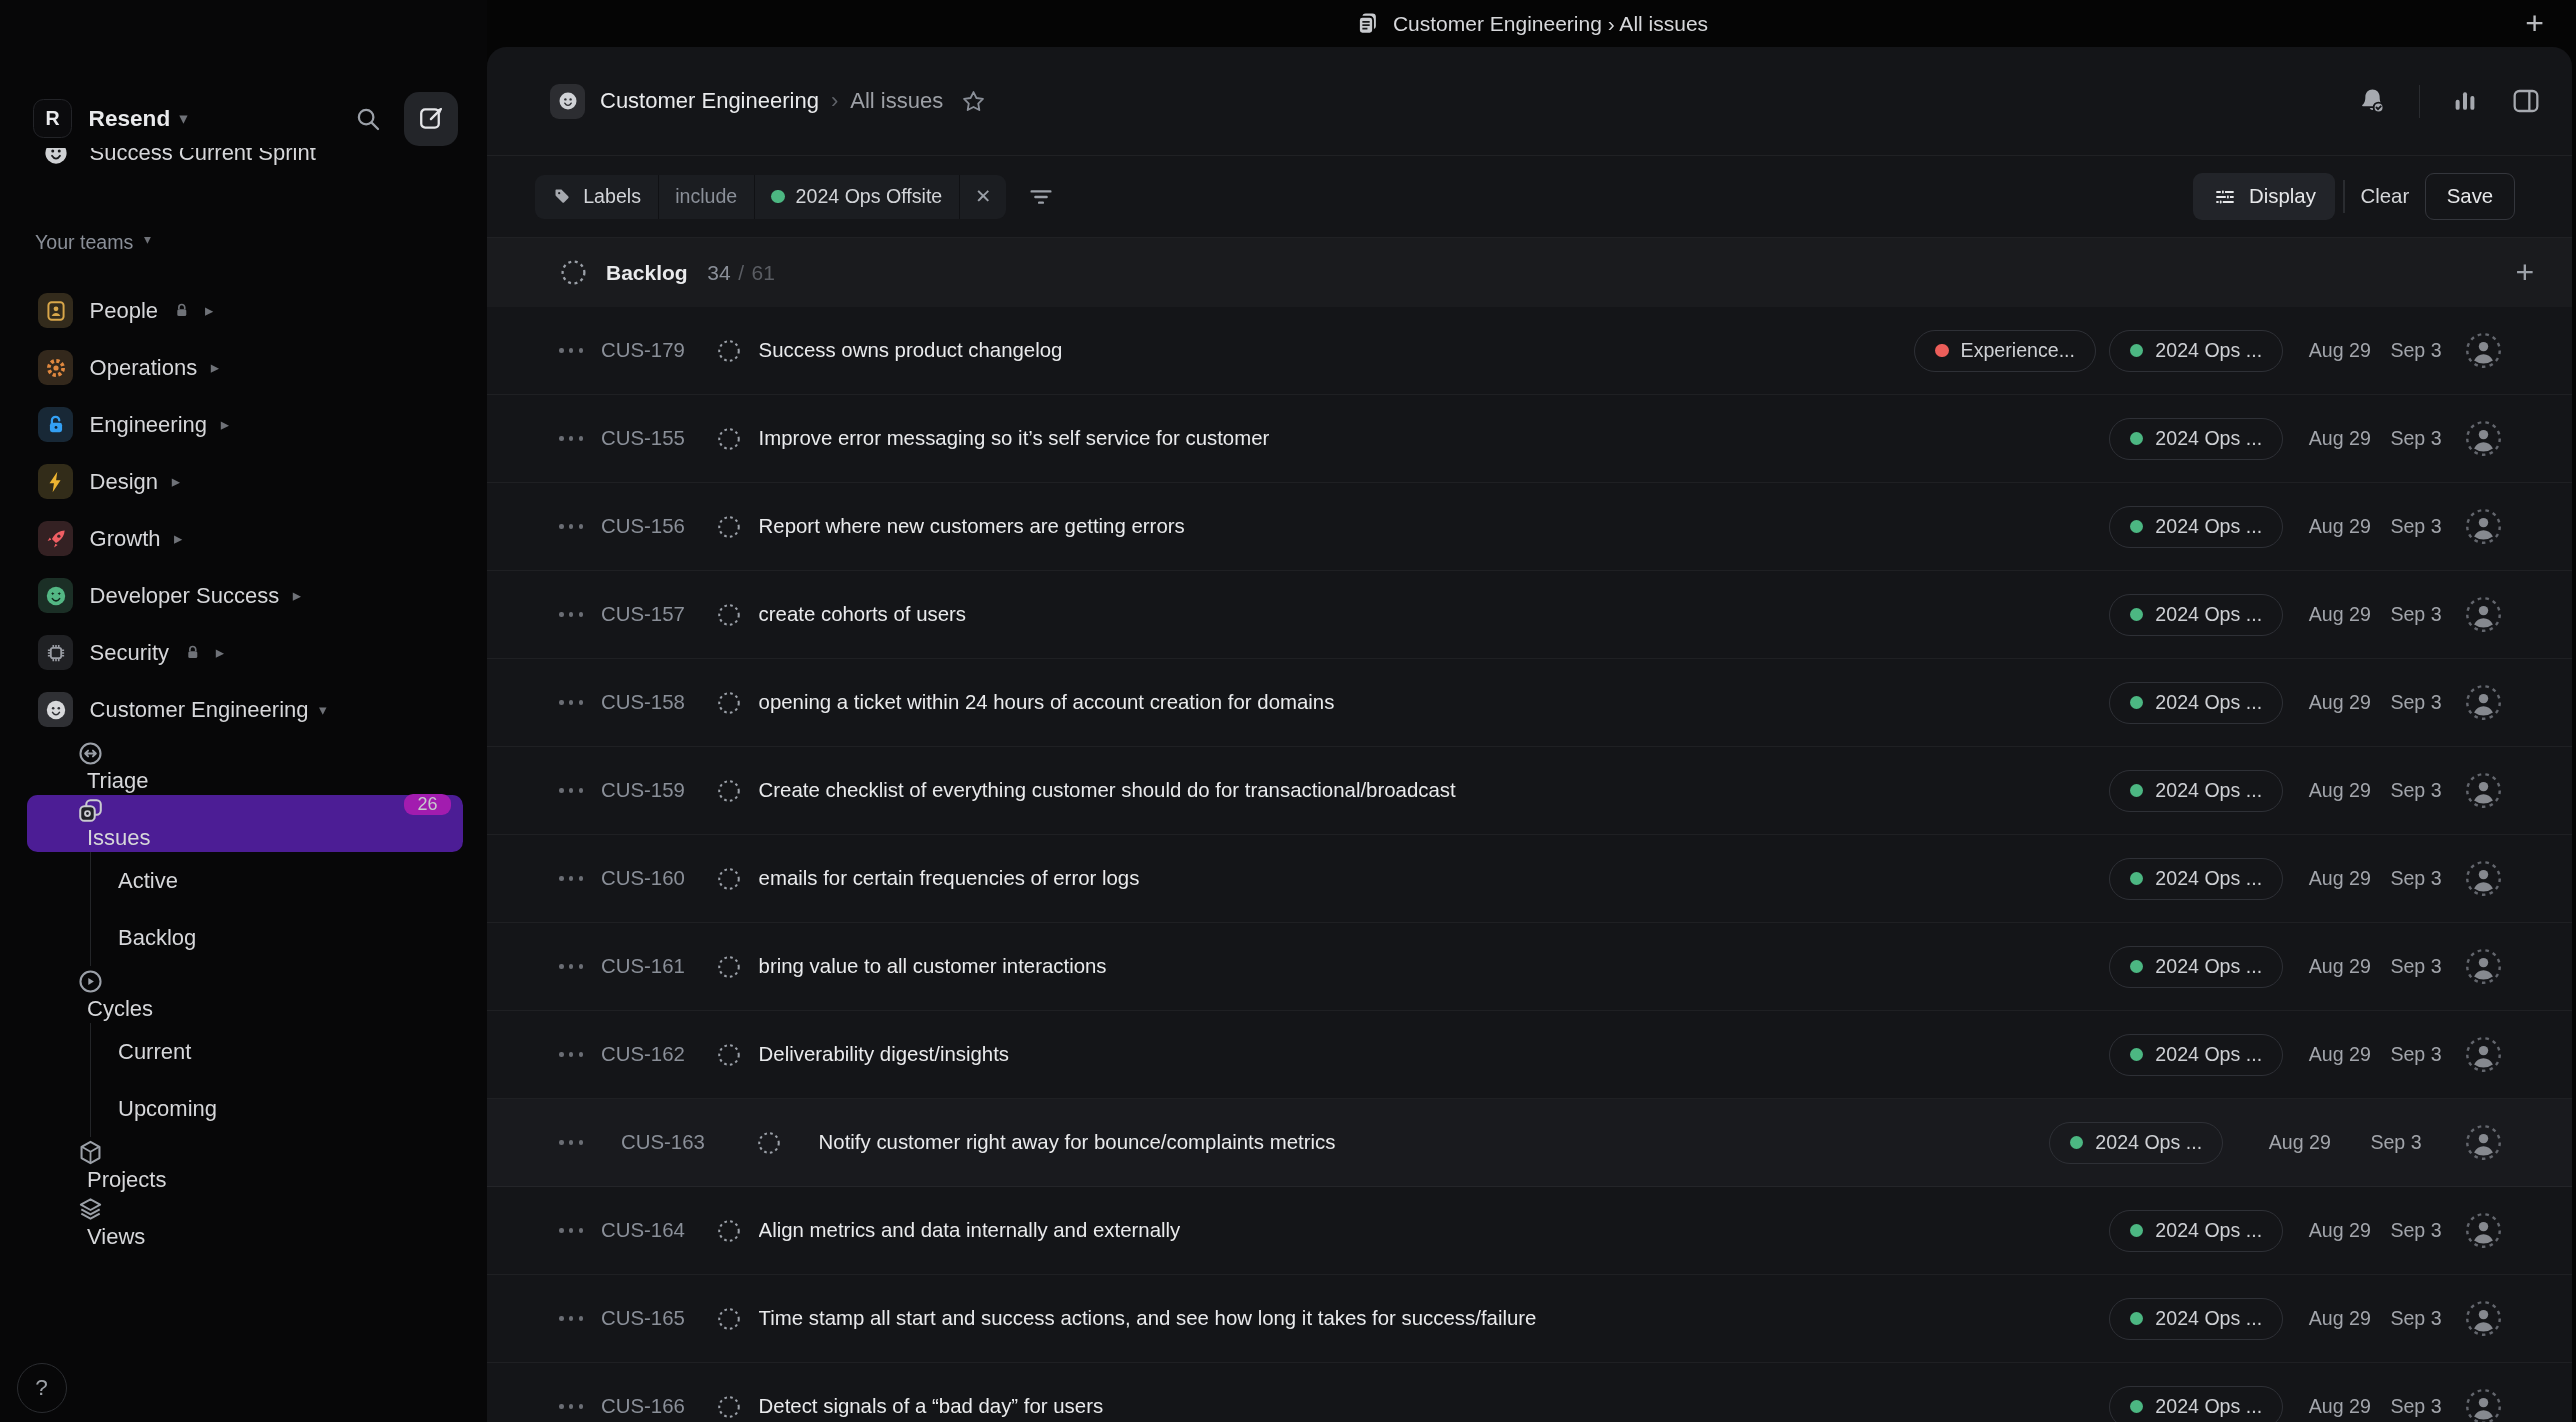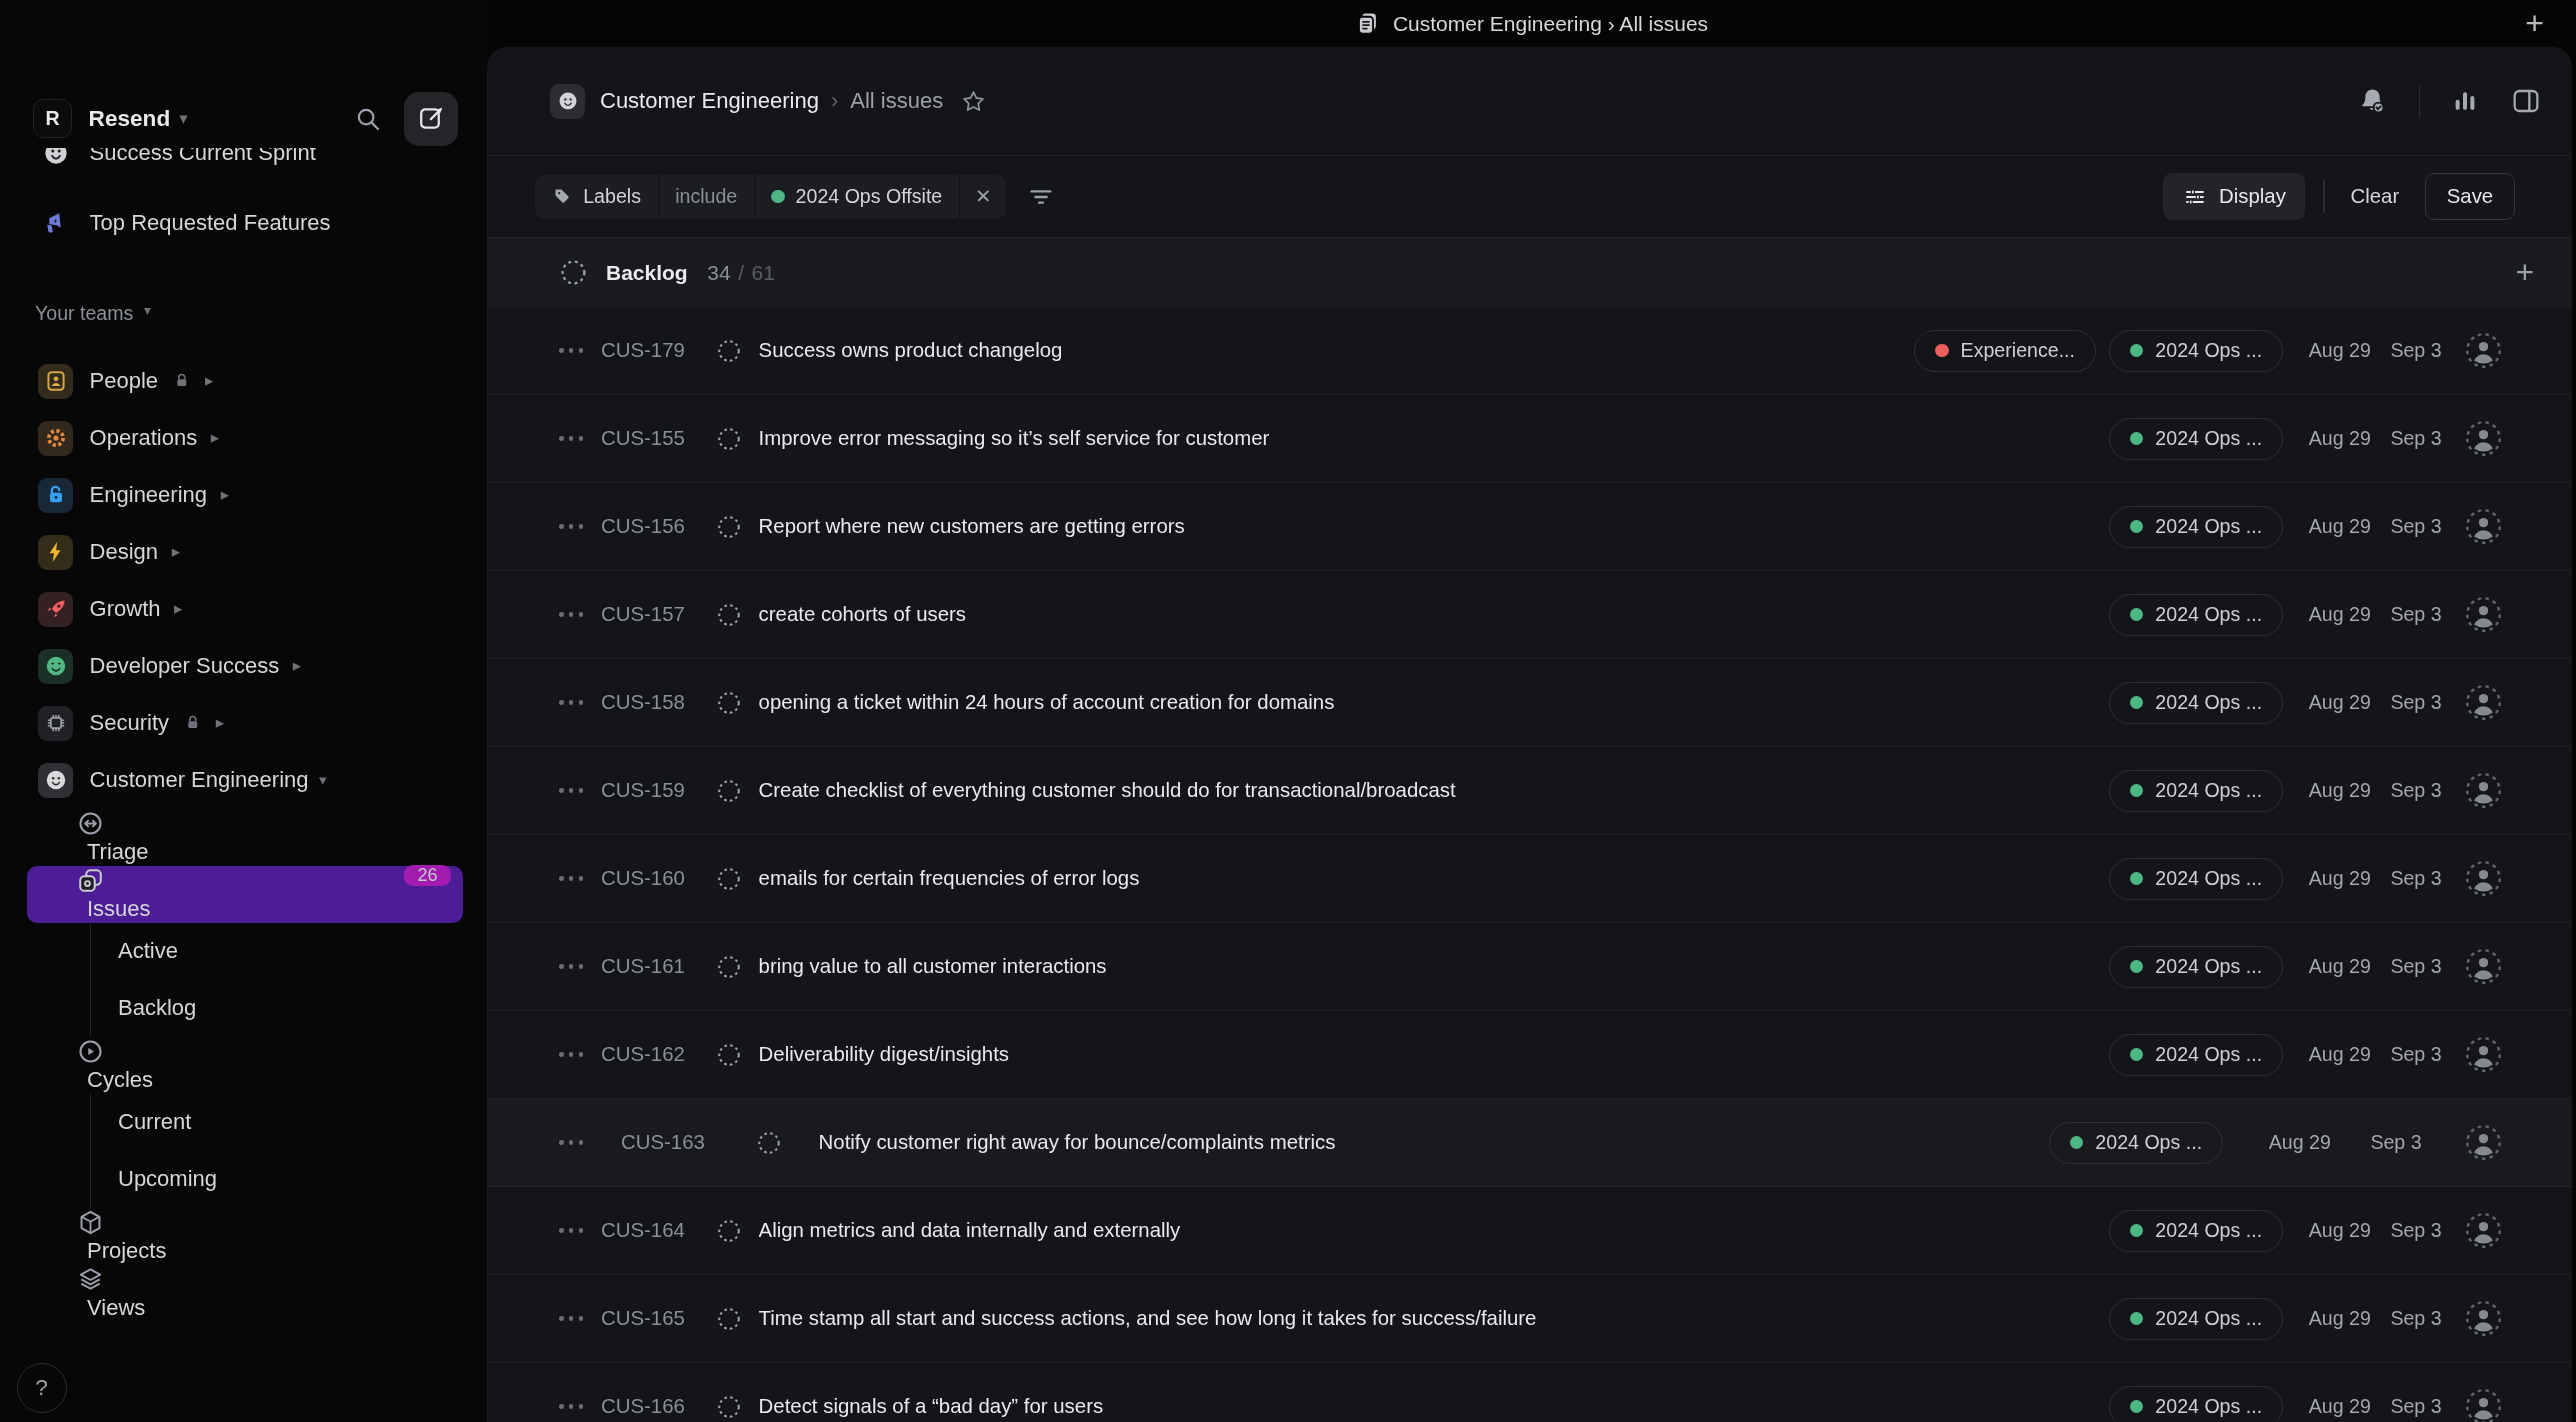--- a/index.html
+++ b/index.html
@@ -92,21 +92,21 @@
     border-bottom:1.5px solid rgba(255,255,255,0.055); }
   .fchip { display:flex; align-items:stretch; background:#1b1d21; border-radius:9px; overflow:hidden; height:44px; }
   .fseg { display:flex; align-items:center; gap:10.6px; padding:0 16.6px; border-right:1.5px solid #101114; font-size:19.6px; color:#d2d4d8; }
   .fseg:last-child { border-right:none; }
   .fseg.op { color:#8a8f98; }
   .fseg.x { color:#9ba0a8; padding:0 15px; font-size:19.6px; }
   .dot { width:13.6px; height:13.6px; border-radius:50%; flex:none; }
   .dot.green { background:#4cb782; }
   .dot.red { background:#ec5e5a; }
   .funnel { margin-left:19.6px; color:#9ba0a8; }
-  .f-right { margin-left:auto; display:flex; align-items:center; gap:18px; }
+  .f-right { margin-left:auto; display:flex; align-items:center; gap:8px; }
   .btn-display { height:47px; border-radius:9px; background:#222429; display:flex; align-items:center; gap:12px;
     padding:0 19.6px; font-size:20.4px; color:#e6e7e9; }
   .btn-clear { font-size:20.4px; color:#d4d6d9; padding:0 7.5px; }
   .btn-save { height:47px; border-radius:9px; border:1.5px solid #34363c; display:flex; align-items:center;
     padding:0 21px; font-size:20.4px; color:#e6e7e9; }
 
   
   .p-band { height:69px; flex:none; background:#1a1b1e; display:flex; align-items:center; padding:0 38px 0 72px; }
   .band-status { color:#9ba0a8; }
   .band-title { margin-left:18px; font-size:21px; font-weight:600; color:#e9eaec; }
@@ -191,30 +191,20 @@
       <span class="side-ic">
         <svg width="30" height="30" viewBox="0 0 24 24">
             <circle cx="12" cy="12" r="8.5" fill="#cfd1d4"></circle>
             <circle cx="9.4" cy="10.4" r="1.2" fill="#17181a"></circle>
             <circle cx="14.6" cy="10.4" r="1.2" fill="#17181a"></circle>
             <path d="M8.8 14.2c.9 1.5 2 2.2 3.2 2.2s2.3-.7 3.2-2.2" stroke="#17181a" stroke-width="1.4" fill="none" stroke-linecap="round"></path>
           </svg>
       </span>
       <span class="lbl">Success Current Sprint</span>
     </div>
-    <div class="side-item">
-      <span class="side-ic">
-        <svg width="30" height="30" viewBox="0 0 24 24">
-            <path d="M14.6 4.2l1.2 11.6-3.3-2-5.9-.9V8.1l8-3.9z" fill="#6e79d6"></path>
-            <path d="M5 13.4l.9 5.1a1.2 1.2 0 001.2 1h1.3a1 1 0 001-1.2l-.9-4.4z" fill="#6e79d6"></path>
-            <path d="M11.6 8.7l1 1.7-1 1.7-1-1.7z" fill="#23242a"></path>
-          </svg>
-      </span>
-      <span class="lbl">Top Requested Features</span>
-    </div>
   </div>
 
   <div class="section-label">
     <span>Your teams</span>
     <span class="chev-d">▾</span>
   </div>
 
   <div class="side-item">
     <span class="side-ic tint-amber">
       <svg width="26" height="26" viewBox="0 0 24 24">

